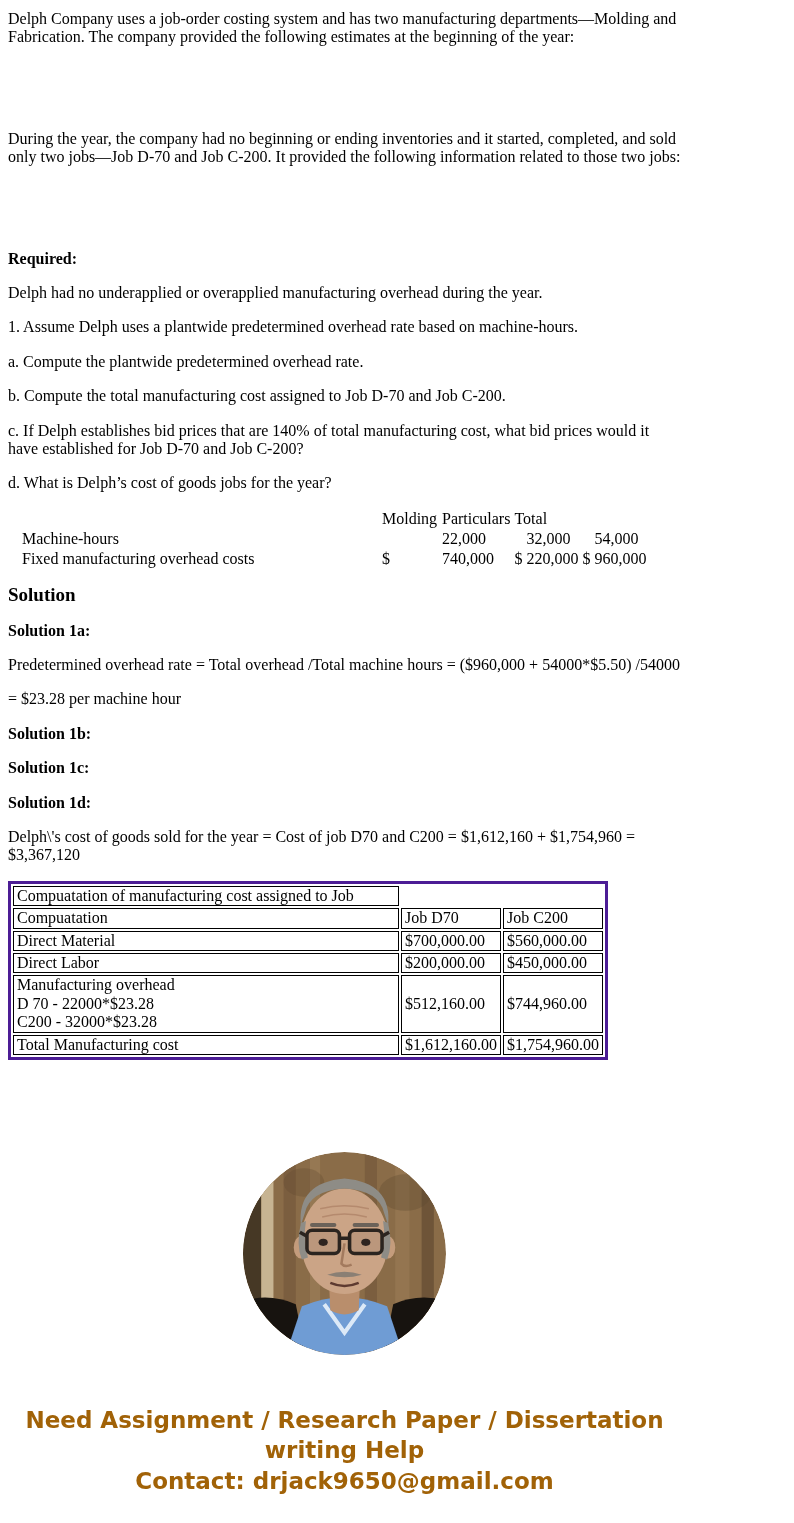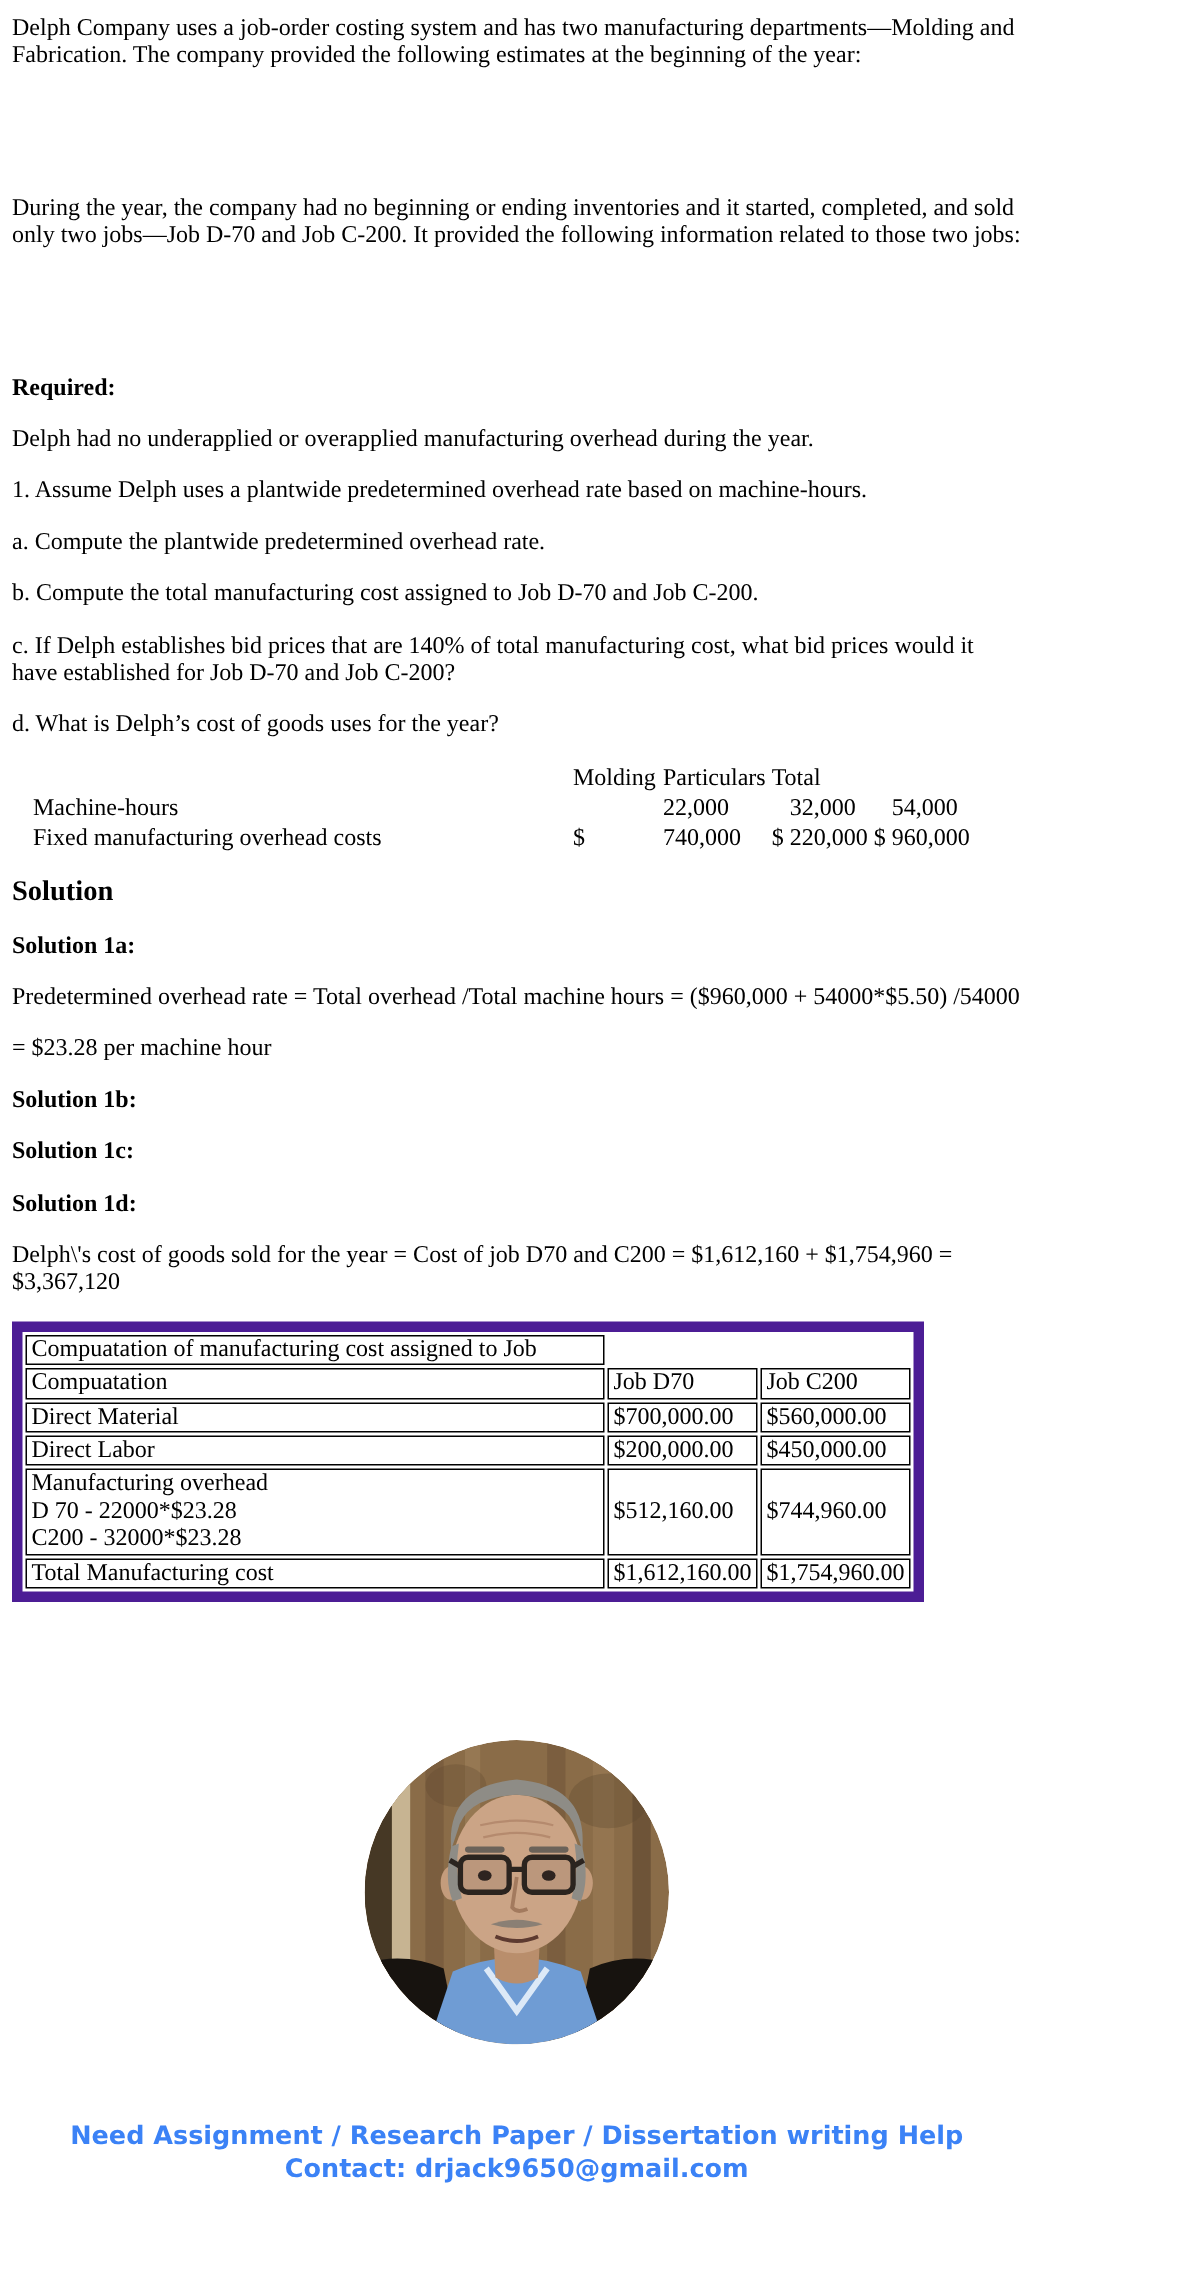--- a/index.html
+++ b/index.html
@@ -32,21 +32,21 @@
   table.estimates td {
     padding: 1px 2px;
     height: 20px;
     vertical-align: bottom;
     white-space: nowrap;
   }
   table.estimates td.dollar { padding-left: 6px; }
 
   
   table.cost {
-    border: 7px solid #4c1d95;
+    border: 3px solid #4c1d95;
     border-spacing: 2px;
     font-size: 16px;
     margin: 0;
   }
   table.cost td {
     border: 1px solid #000;
     padding: 0 3px;
     vertical-align: top;
     height: 20px;
   }
@@ -63,23 +63,23 @@
     height: 203px;
     border-radius: 50%;
     overflow: hidden;
   }
 
   .footer {
     margin-top: 50px;
     text-align: center;
     font-family: "DejaVu Sans", sans-serif;
     font-weight: bold;
-    font-size: 17px;
+    font-size: 23px;
     line-height: 1.32;
-    color: #3b82f6;
+    color: #a16207;
   }
   .footer div { max-width: 760px; margin: 0 auto; }
 </style>
 </head>
 <body>
 
 <div class="page">
 
   <p class="para">Delph Company uses a job-order costing system and has two manufacturing departments—Molding and Fabrication. The company provided the following estimates at the beginning of the year:</p>
 
@@ -90,21 +90,21 @@
   <div class="spacer"></div>
 
   <p class="para bold">Required:</p>
 
   <p class="para">Delph had no underapplied or overapplied manufacturing overhead during the year.</p>
 
   <p class="para">1. Assume Delph uses a plantwide predetermined overhead rate based on machine-hours.</p>
   <p class="para">a. Compute the plantwide predetermined overhead rate.</p>
   <p class="para">b. Compute the total manufacturing cost assigned to Job D-70 and Job C-200.</p>
   <p class="para">c. If Delph establishes bid prices that are 140% of total manufacturing cost, what bid prices would it have established for Job D-70 and Job C-200?</p>
-  <p class="para">d. What is Delph’s cost of goods uses for the year?</p>
+  <p class="para">d. What is Delph’s cost of goods jobs for the year?</p>
 
   <table class="estimates">
     <colgroup>
       <col style="width:356px">
         <col style="width:64px">
         <col style="width:72px">
       <col style="width:10px">
         <col style="width:52px">
         <col style="width:10px">
         <col style="width:60px">

